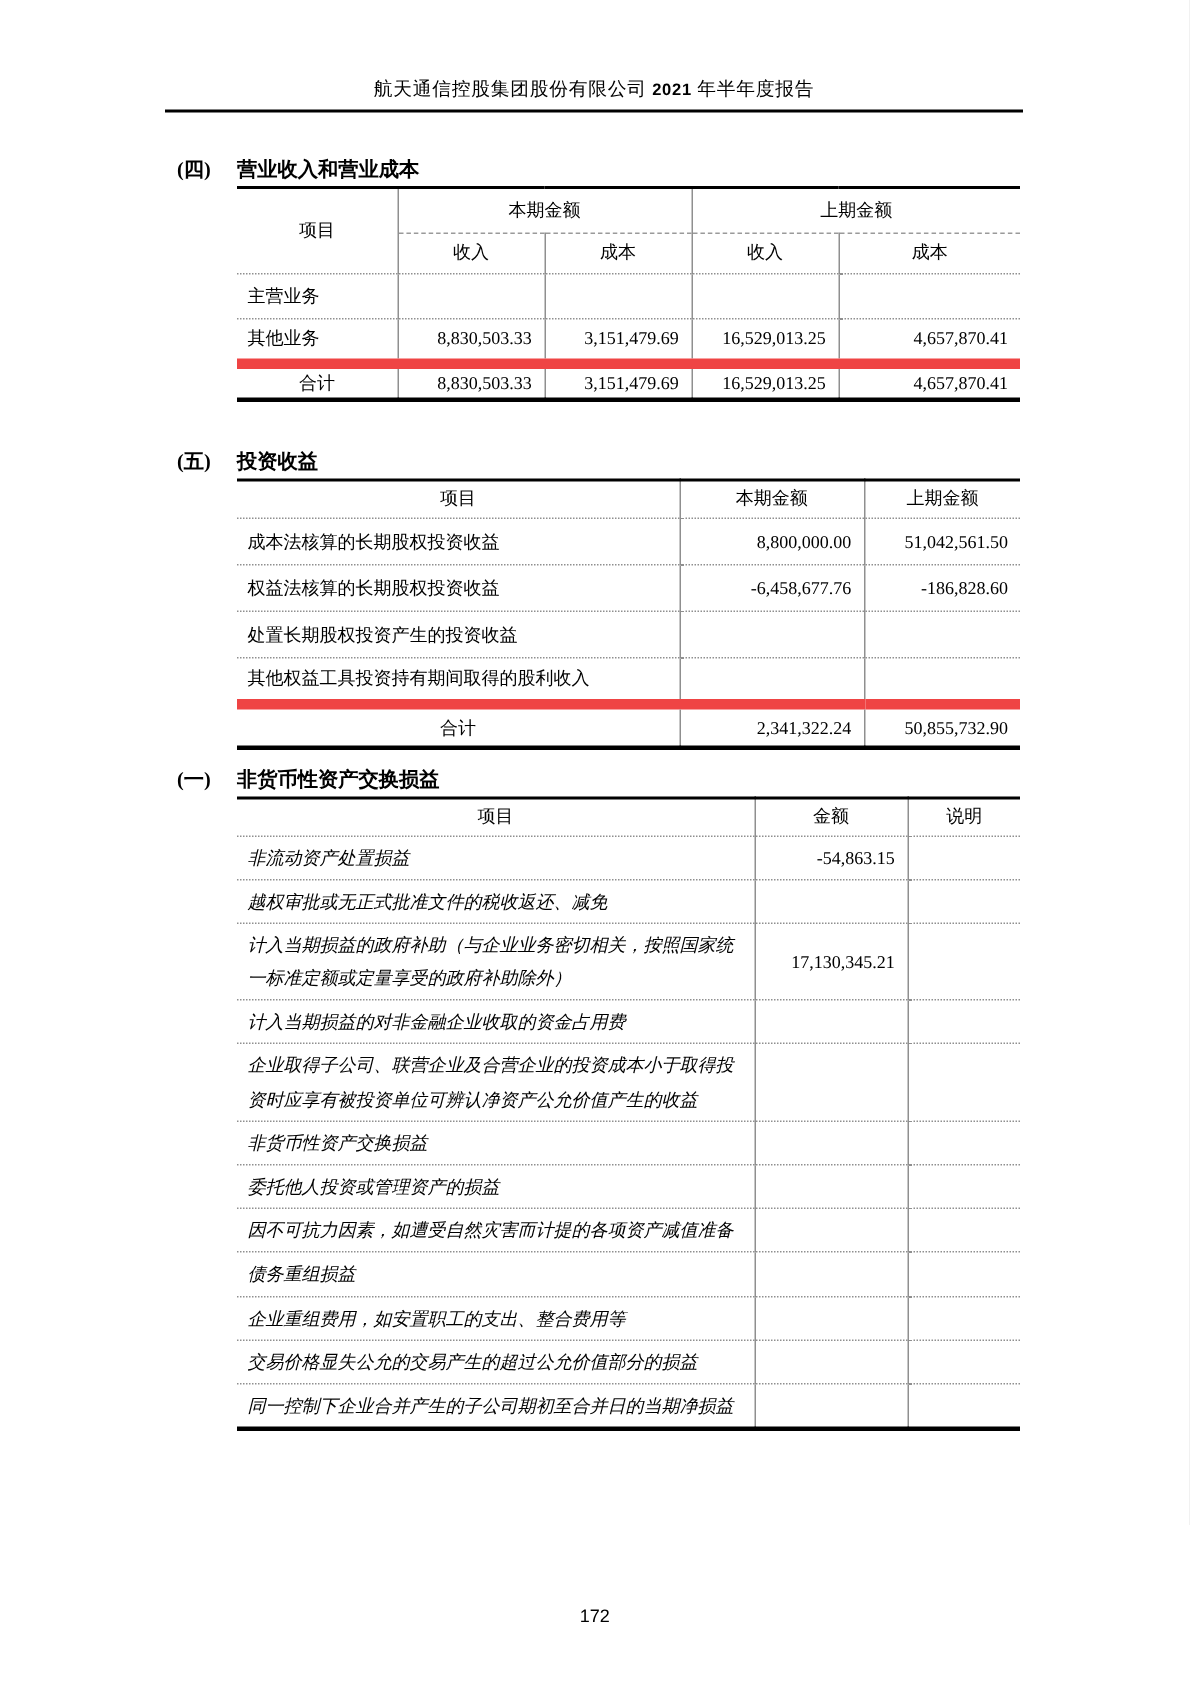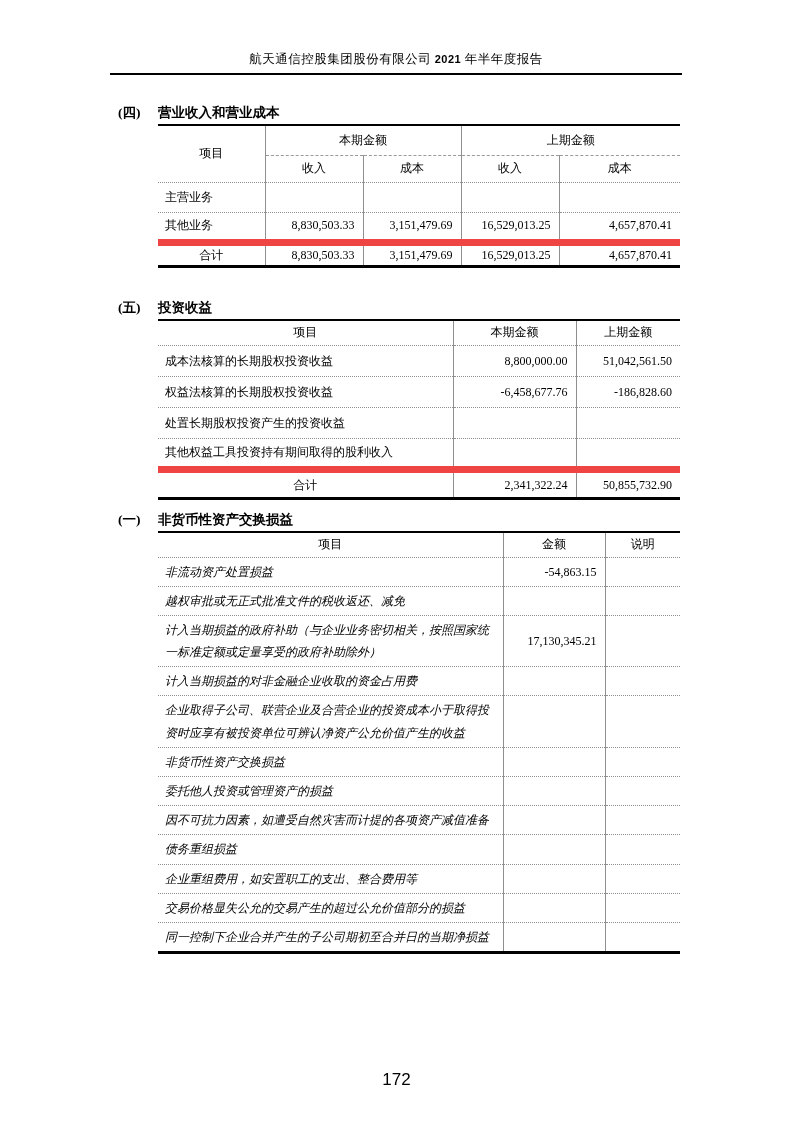--- a/index.html
+++ b/index.html
@@ -58,21 +58,21 @@
   .t2 tbody td { height:31px; }
   .t2 tbody tr.total td { height:29px; }
 
   .t3 thead th { height:25px; }
   .t3 tbody td { padding-top:3px; padding-bottom:3px; line-height:1.85; }
   .t3 tbody td.lbl { padding-right:2px;font-style:italic; }
 
   
   .page-number {
     position:absolute; top:1070px; left:0; width:100%;
-    text-align:center; font-size:17px;
+    text-align:center; font-size:12px;
     font-family:"Liberation Sans","DejaVu Sans",sans-serif;
   }
 </style>
 </head>
 <body>
 
 <div class="page">
   <div class="content">
 
     <div class="doc-header">

